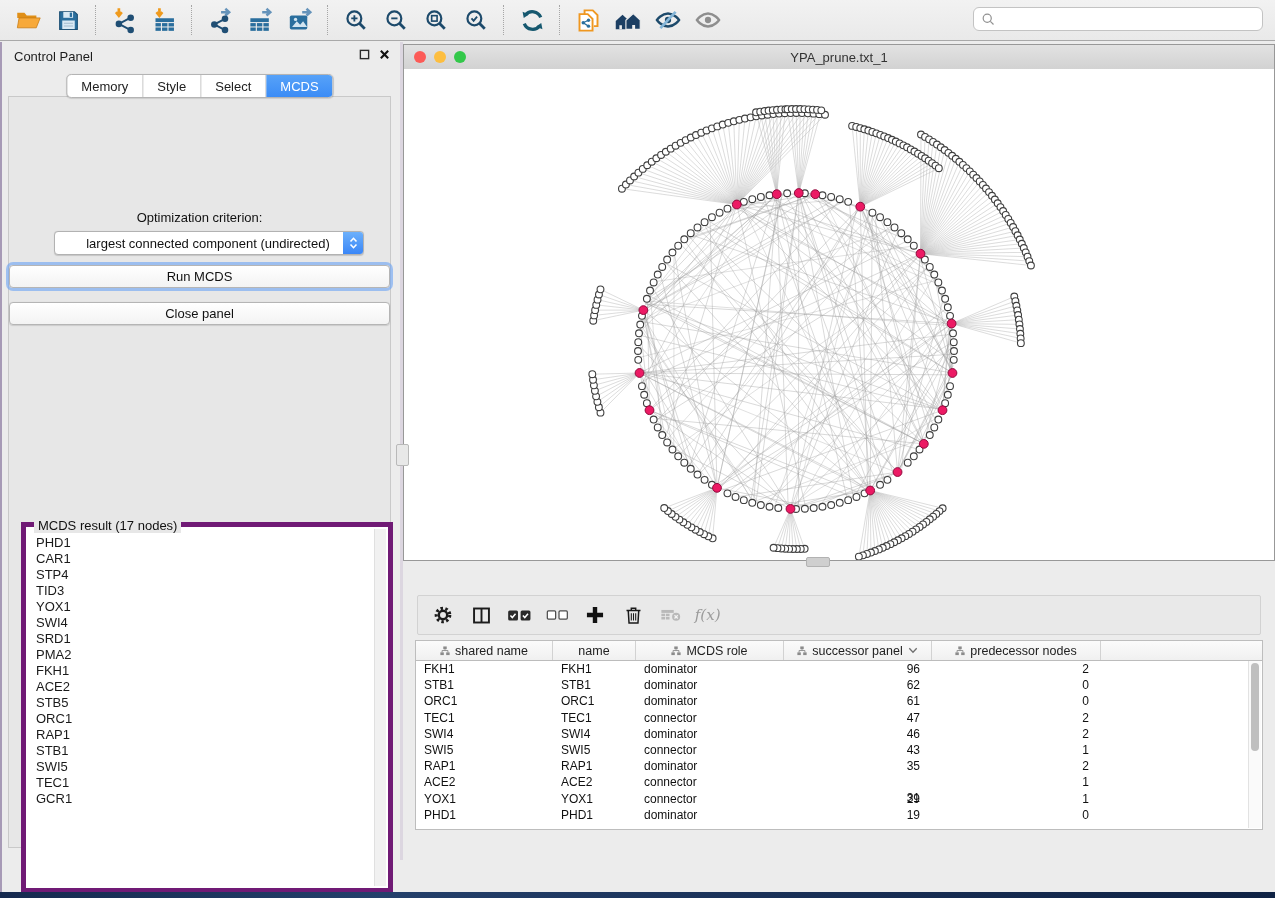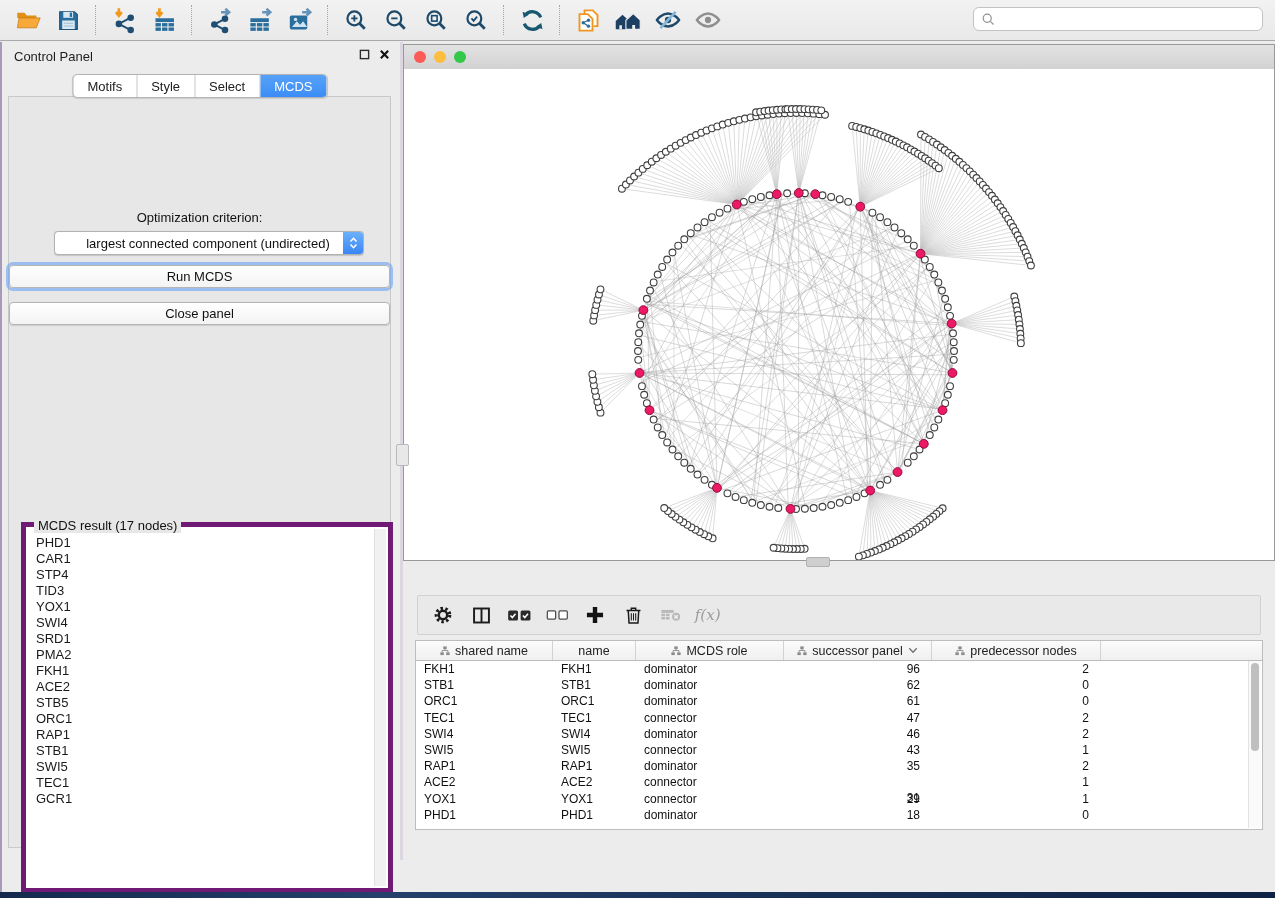--- a/index.html
+++ b/index.html
@@ -349,32 +349,33 @@
             <div>RAP1</div>
             <div>STB1</div>
             <div>SWI5</div>
             <div>TEC1</div>
             <div>GCR1</div>
           </div>
         <div class="result-scroll"></div>
       </div>
     </div>
     <div class="seg-tabs" id="cp-tabs">
-        <div class="seg">Motifs</div>
+        <div class="seg">Memory</div>
         <div class="seg">Style</div>
         <div class="seg">Select</div>
         <div class="seg active">MCDS</div>
       </div>
   </div>
   <div class="left-edge"></div>
   <div class="v-splitter"></div>
   <div class="v-handle"></div>
 
   <div class="network-window">
     <div class="net-titlebar">
+      <span class="net-title">YPA_prune.txt_1</span>
       <span class="traffic">
         <span class="light" id="tl-close" style="background: rgb(252, 91, 87);"></span>
         <span class="light" id="tl-min" style="background: rgb(253, 190, 63);"></span>
         <span class="light" id="tl-zoom" style="background: rgb(51, 200, 74);"></span>
       </span>
     </div>
     <div class="net-canvas" id="net-canvas"><svg width="870" height="491">
           <line x1="332.81215824028584" y1="135.5049509784476" x2="549.5729137457757" y2="293.60934337791434" stroke="#9e9e9e" stroke-width="0.7" opacity="0.55"></line>
           <line x1="332.81215824028584" y1="135.5049509784476" x2="538.1779315130174" y2="341.9667602808056" stroke="#9e9e9e" stroke-width="0.7" opacity="0.55"></line>
           <line x1="332.81215824028584" y1="135.5049509784476" x2="548.3397950609684" y2="259.1555590942918" stroke="#9e9e9e" stroke-width="0.7" opacity="0.55"></line>
@@ -1260,21 +1261,21 @@
             <div class="td left" style="width: 137px;">YOX1</div>
             <div class="td left" style="width: 83px;">YOX1</div>
             <div class="td left" style="width: 148px;">connector</div>
             <div class="td right" style="width: 148px;">29</div>
             <div class="td right" style="width: 169px;">1</div>
           </div>
           <div class="tr">
             <div class="td left" style="width: 137px;">PHD1</div>
             <div class="td left" style="width: 83px;">PHD1</div>
             <div class="td left" style="width: 148px;">dominator</div>
-            <div class="td right" style="width: 148px;">18</div>
+            <div class="td right" style="width: 148px;">19</div>
             <div class="td right" style="width: 169px;">0</div>
           </div>
         </div>
       <div class="nt-scroll">
         <div class="nt-thumb"></div>
       </div>
     </div>
   </div>
 
   <div class="status-bar">

